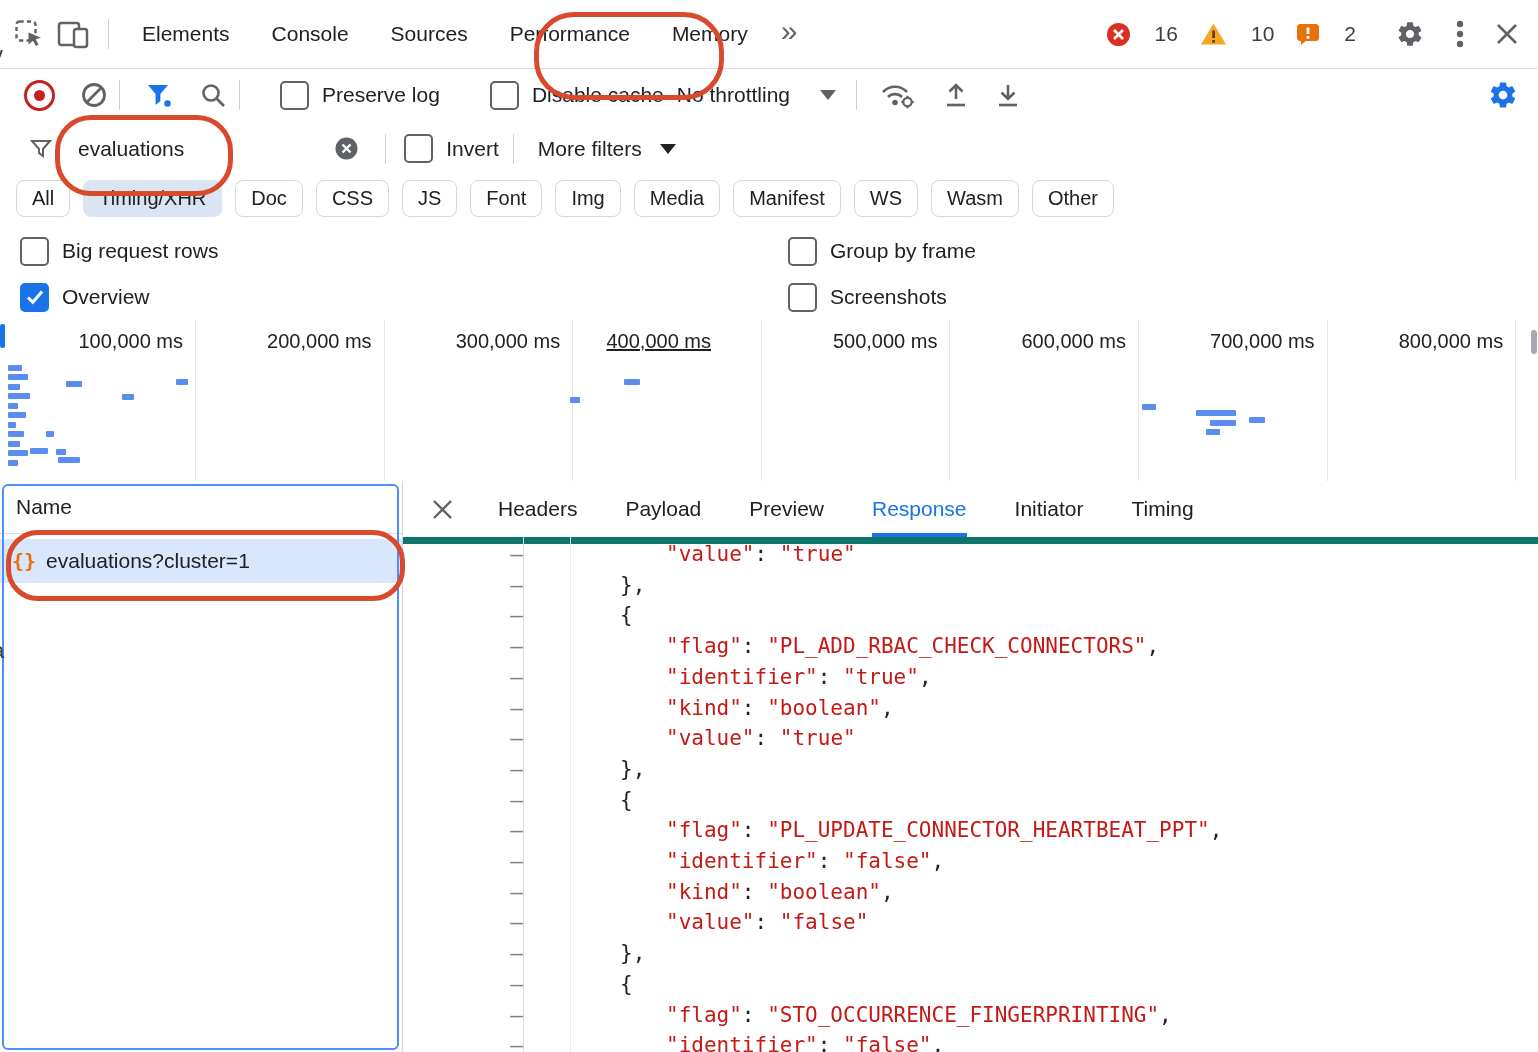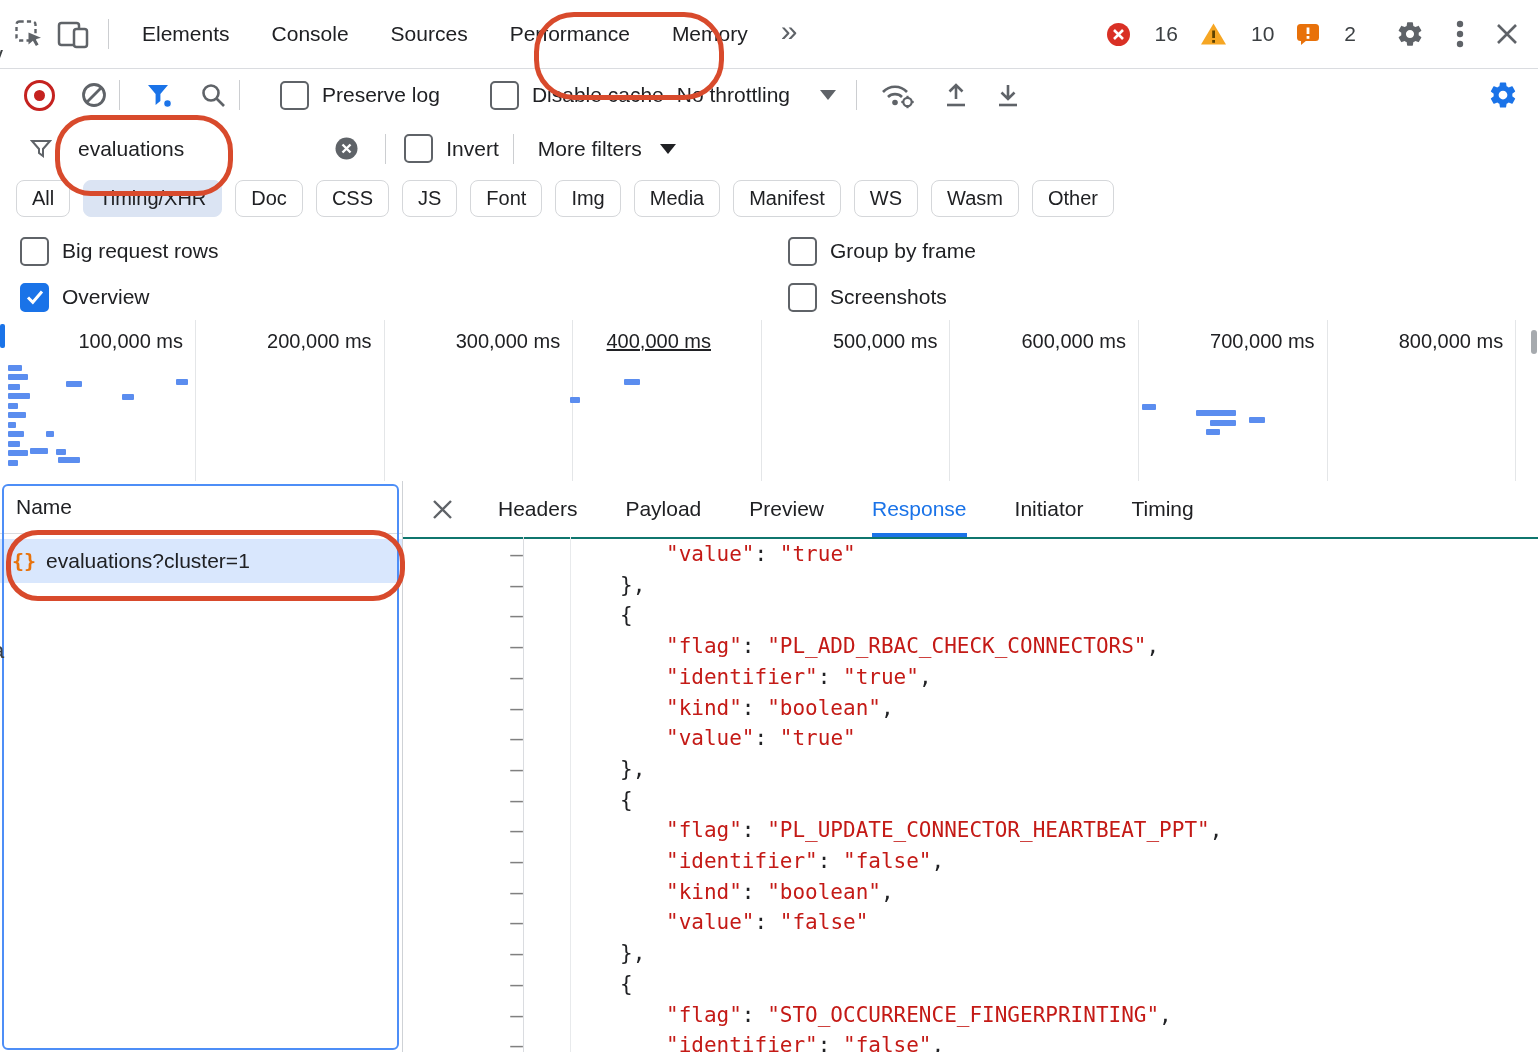--- a/index.html
+++ b/index.html
@@ -66,21 +66,21 @@
               border-radius:6px;pointer-events:none;z-index:5}
   #name-header{height:52px;border-bottom:1px solid #dadce0;display:flex;align-items:center;
                padding-left:16px;font-size:21px;color:#202124}
   .req-row{height:44px;margin-top:5px;display:flex;align-items:center;padding-left:12px;gap:10px;
            font-size:21px;color:#202124}
   .req-row.selected{background:#d9e7fd}
   .req-icon{font-family:"DejaVu Sans Mono","Liberation Mono",monospace;font-weight:bold;
             font-size:20px;color:#e8710a;flex:none}
 
   #detail-pane{position:absolute;left:403px;top:0;right:0;bottom:0;background:#fff}
-  #detail-tabbar{height:56px;border-bottom:2px solid #0f766e;display:flex;align-items:center;padding-left:28px}
+  #detail-tabbar{height:56px;border-bottom:7px solid #0f766e;display:flex;align-items:center;padding-left:28px}
   .closex{margin-right:44px;display:flex;align-items:center}
   .detail-tab{height:100%;display:flex;align-items:center;margin-right:48px;font-size:21px;color:#202124}
   .detail-tab.selected{color:#1a73e8;box-shadow:inset 0 -4px 0 #1a73e8}
 
   #code-area{position:absolute;left:0;right:0;top:56px;bottom:0;overflow:hidden;
              font-family:"DejaVu Sans Mono","Liberation Mono",monospace;font-size:21px;line-height:30.7px}
   .gutter-border{position:absolute;left:120px;top:0;bottom:0;width:1px;background:#dadce0}
   .indent-guide{position:absolute;left:167px;top:0;bottom:0;width:1px;background:#e8eaec}
   #code-lines{position:absolute;left:0;top:2px;right:0}
   .code-line{display:flex;white-space:pre}

